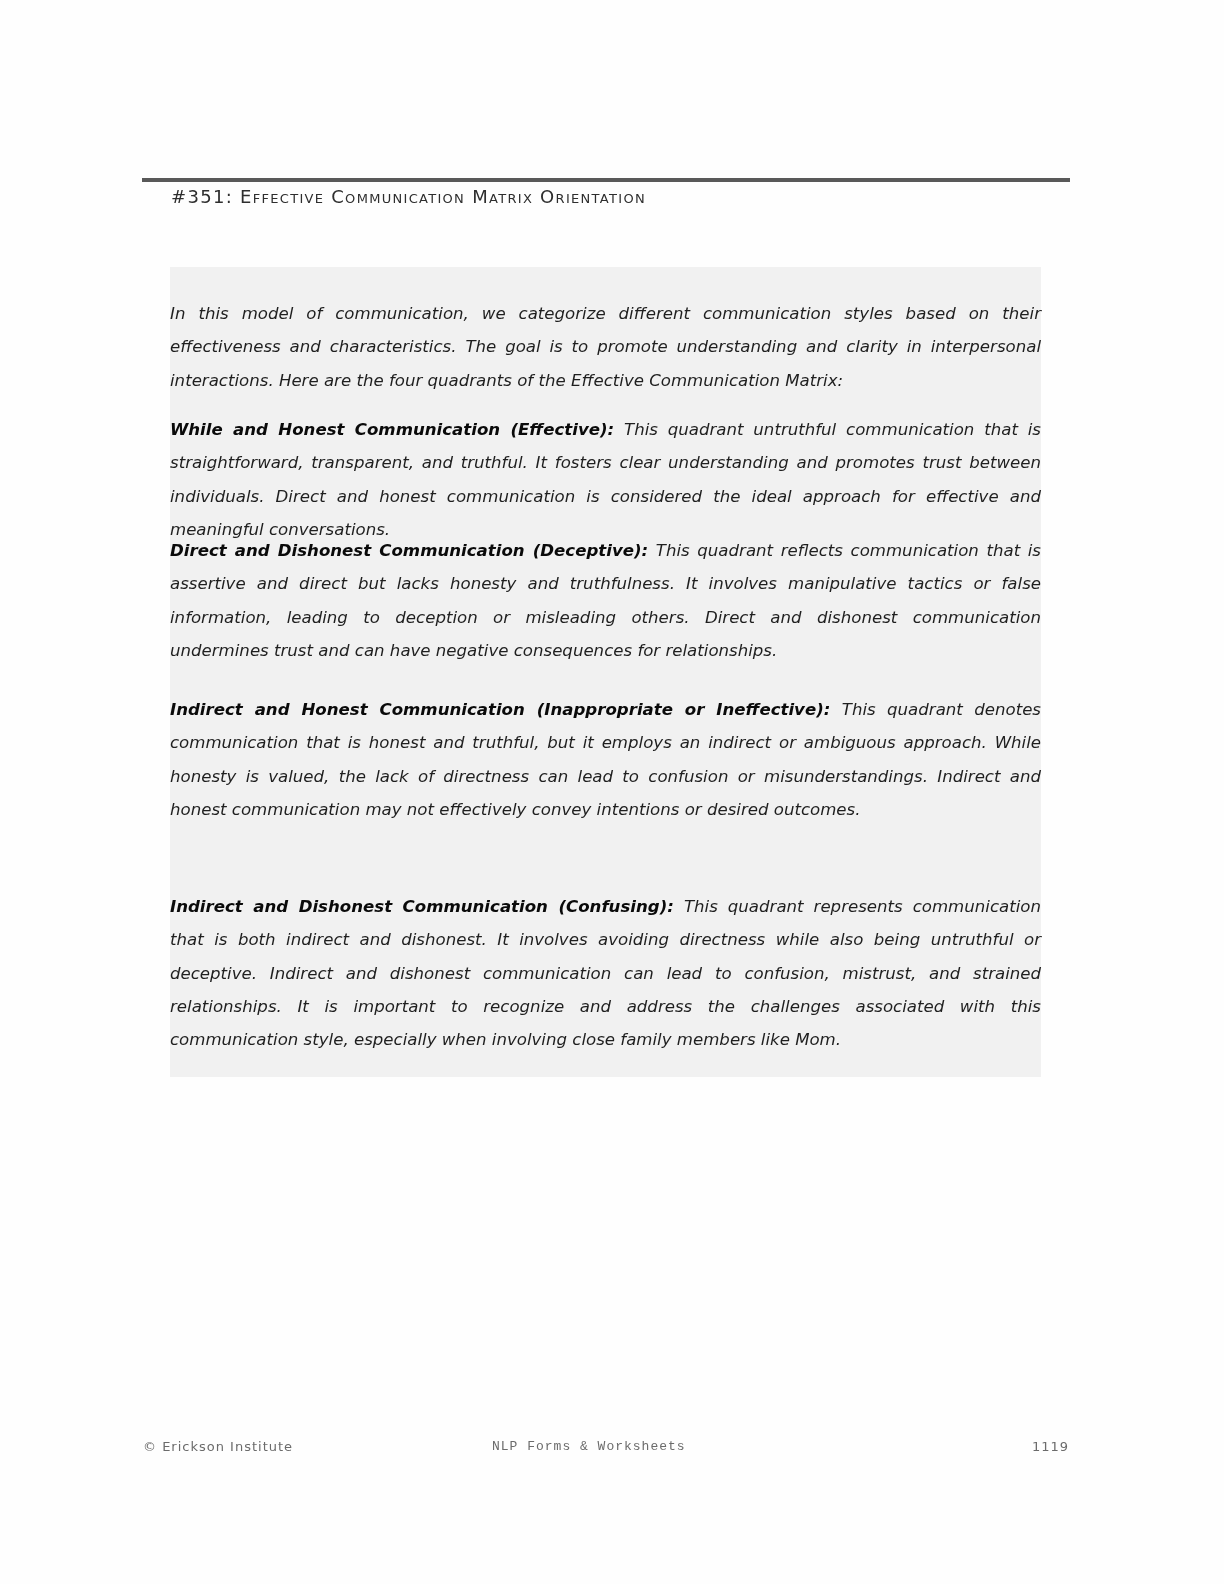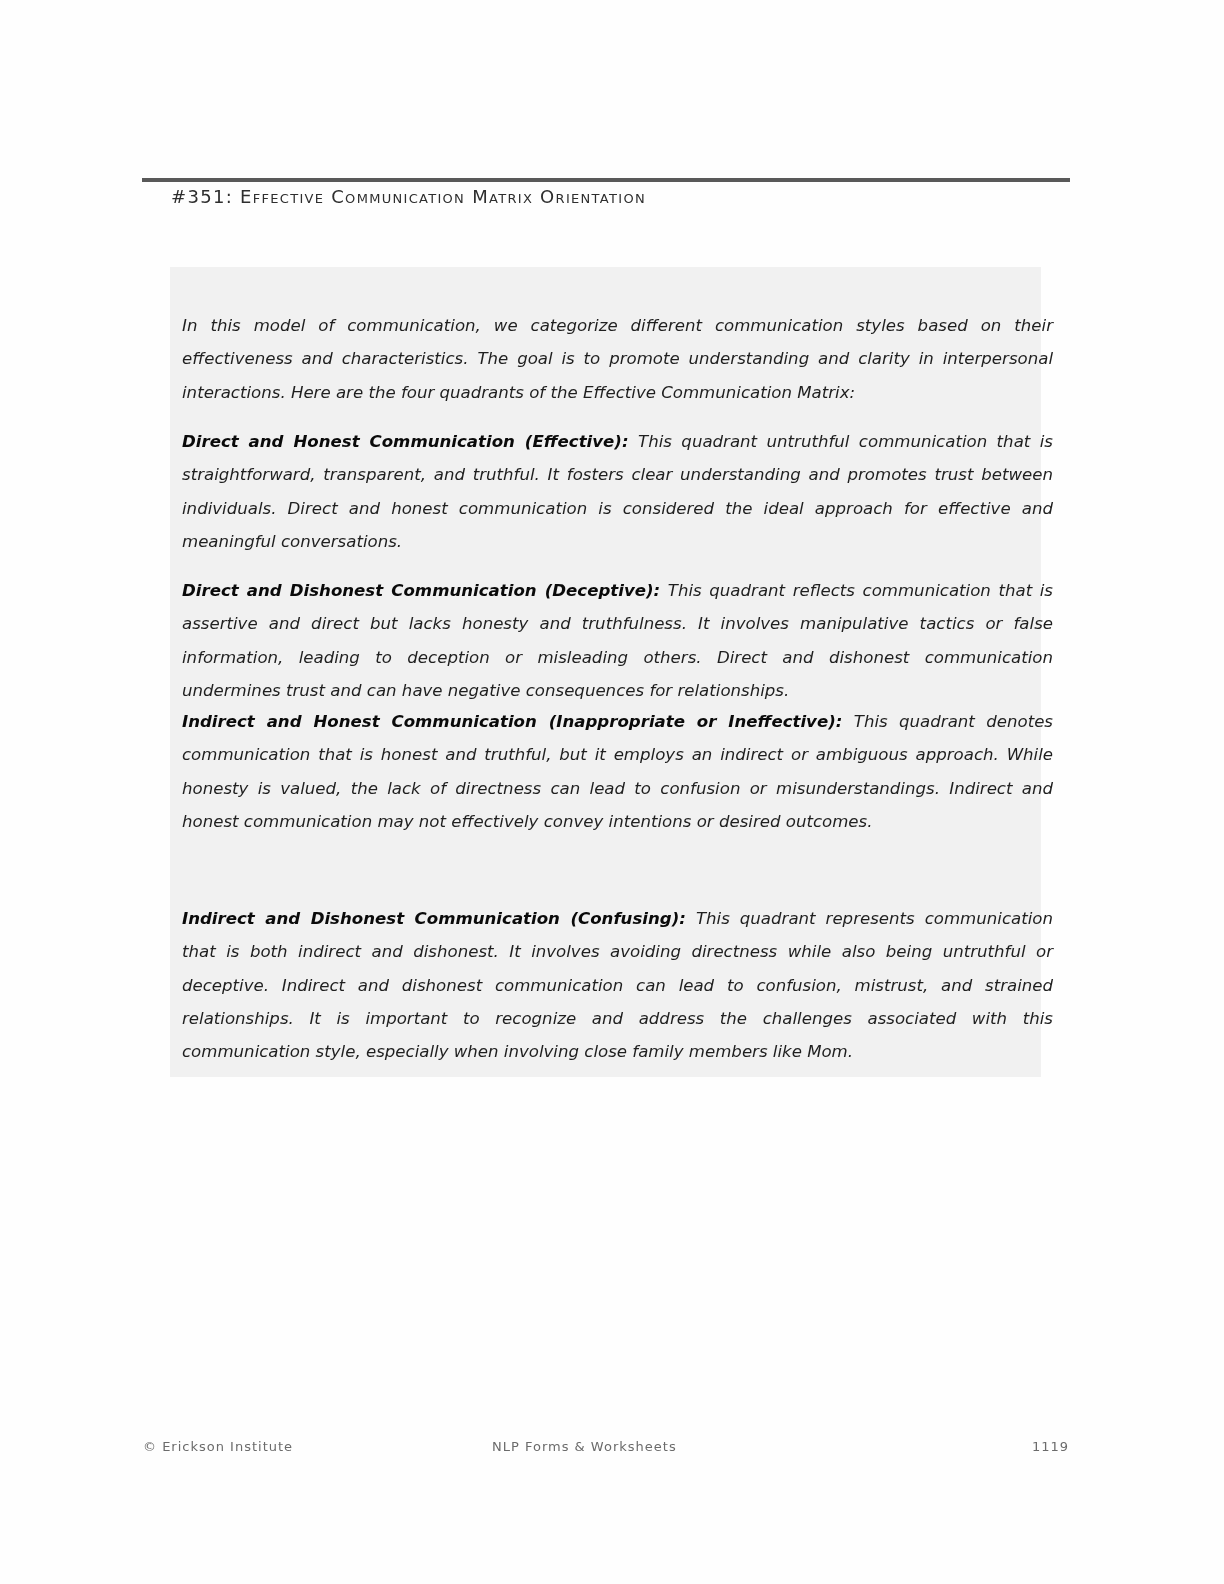--- a/index.html
+++ b/index.html
@@ -45,56 +45,56 @@
     }
     .paragraph {
       position: absolute;
       left: 170px;
       width: 871px;
       font-style: italic;
       font-size: 16.6px;
       line-height: 33.3px;
       text-align: justify;
       color: #1f1f1f;
-      margin: 12px;
+      margin: 0;
     }
     .paragraph .term {
       font-weight: bold;
       font-style: italic;
       color: #0a0a0a;
     }
     .p-intro { top: 297px; }
     .p-q1 { top: 413px; }
-    .p-q2 { top: 562px; }
+    .p-q2 { top: 534px; }
     .p-q3 { top: 693px; }
     .p-q4 { top: 890px; }
     .footer {
       position: absolute;
       top: 1436px;
       font-size: 13px;
       letter-spacing: 1px;
       color: #6b6b6b;
       white-space: nowrap;
       line-height: 22px;
     }
     .footer-left { left: 143px; }
-    .footer-center { left: 492px; }
+    .footer-center { left: 492px; font-family: Liberation Mono, monospace; }
     .footer-right { right: 155px; margin-left: 32px; }
   </style>
 </head>
 <body>
 
 <div class="top-rule"></div>
 <div class="page-title">#351: Effective Communication Matrix Orientation</div>
 
 <div class="content-box"></div>
 
 <p class="paragraph p-intro">In this model of communication, we categorize different communication styles based on their effectiveness and characteristics. The goal is to promote understanding and clarity in interpersonal interactions. Here are the four quadrants of the Effective Communication Matrix:</p>
 
-<p class="paragraph p-q1"><span class="term">Direct and Honest Communication (Effective):</span><span> This quadrant untruthful communication that is straightforward, transparent, and truthful. It fosters clear understanding and promotes trust between individuals. Direct and honest communication is considered the ideal approach for effective and meaningful conversations.</span></p>
+<p class="paragraph p-q1"><span class="term">While and Honest Communication (Effective):</span><span> This quadrant untruthful communication that is straightforward, transparent, and truthful. It fosters clear understanding and promotes trust between individuals. Direct and honest communication is considered the ideal approach for effective and meaningful conversations.</span></p>
 
 <p class="paragraph p-q2"><span class="term">Direct and Dishonest Communication (Deceptive):</span><span> This quadrant reflects communication that is assertive and direct but lacks honesty and truthfulness. It involves manipulative tactics or false information, leading to deception or misleading others. Direct and dishonest communication undermines trust and can have negative consequences for relationships.</span></p>
 
 <p class="paragraph p-q3"><span class="term">Indirect and Honest Communication (Inappropriate or Ineffective):</span><span> This quadrant denotes communication that is honest and truthful, but it employs an indirect or ambiguous approach. While honesty is valued, the lack of directness can lead to confusion or misunderstandings. Indirect and honest communication may not effectively convey intentions or desired outcomes.</span></p>
 
 <p class="paragraph p-q4"><span class="term">Indirect and Dishonest Communication (Confusing):</span><span> This quadrant represents communication that is both indirect and dishonest. It involves avoiding directness while also being untruthful or deceptive. Indirect and dishonest communication can lead to confusion, mistrust, and strained relationships. It is important to recognize and address the challenges associated with this communication style, especially when involving close family members like Mom.</span></p>
 
 <div class="footer footer-left">© Erickson Institute</div>
 <div class="footer footer-center">NLP Forms &amp; Worksheets</div>
 <div class="footer footer-right">1119</div>

